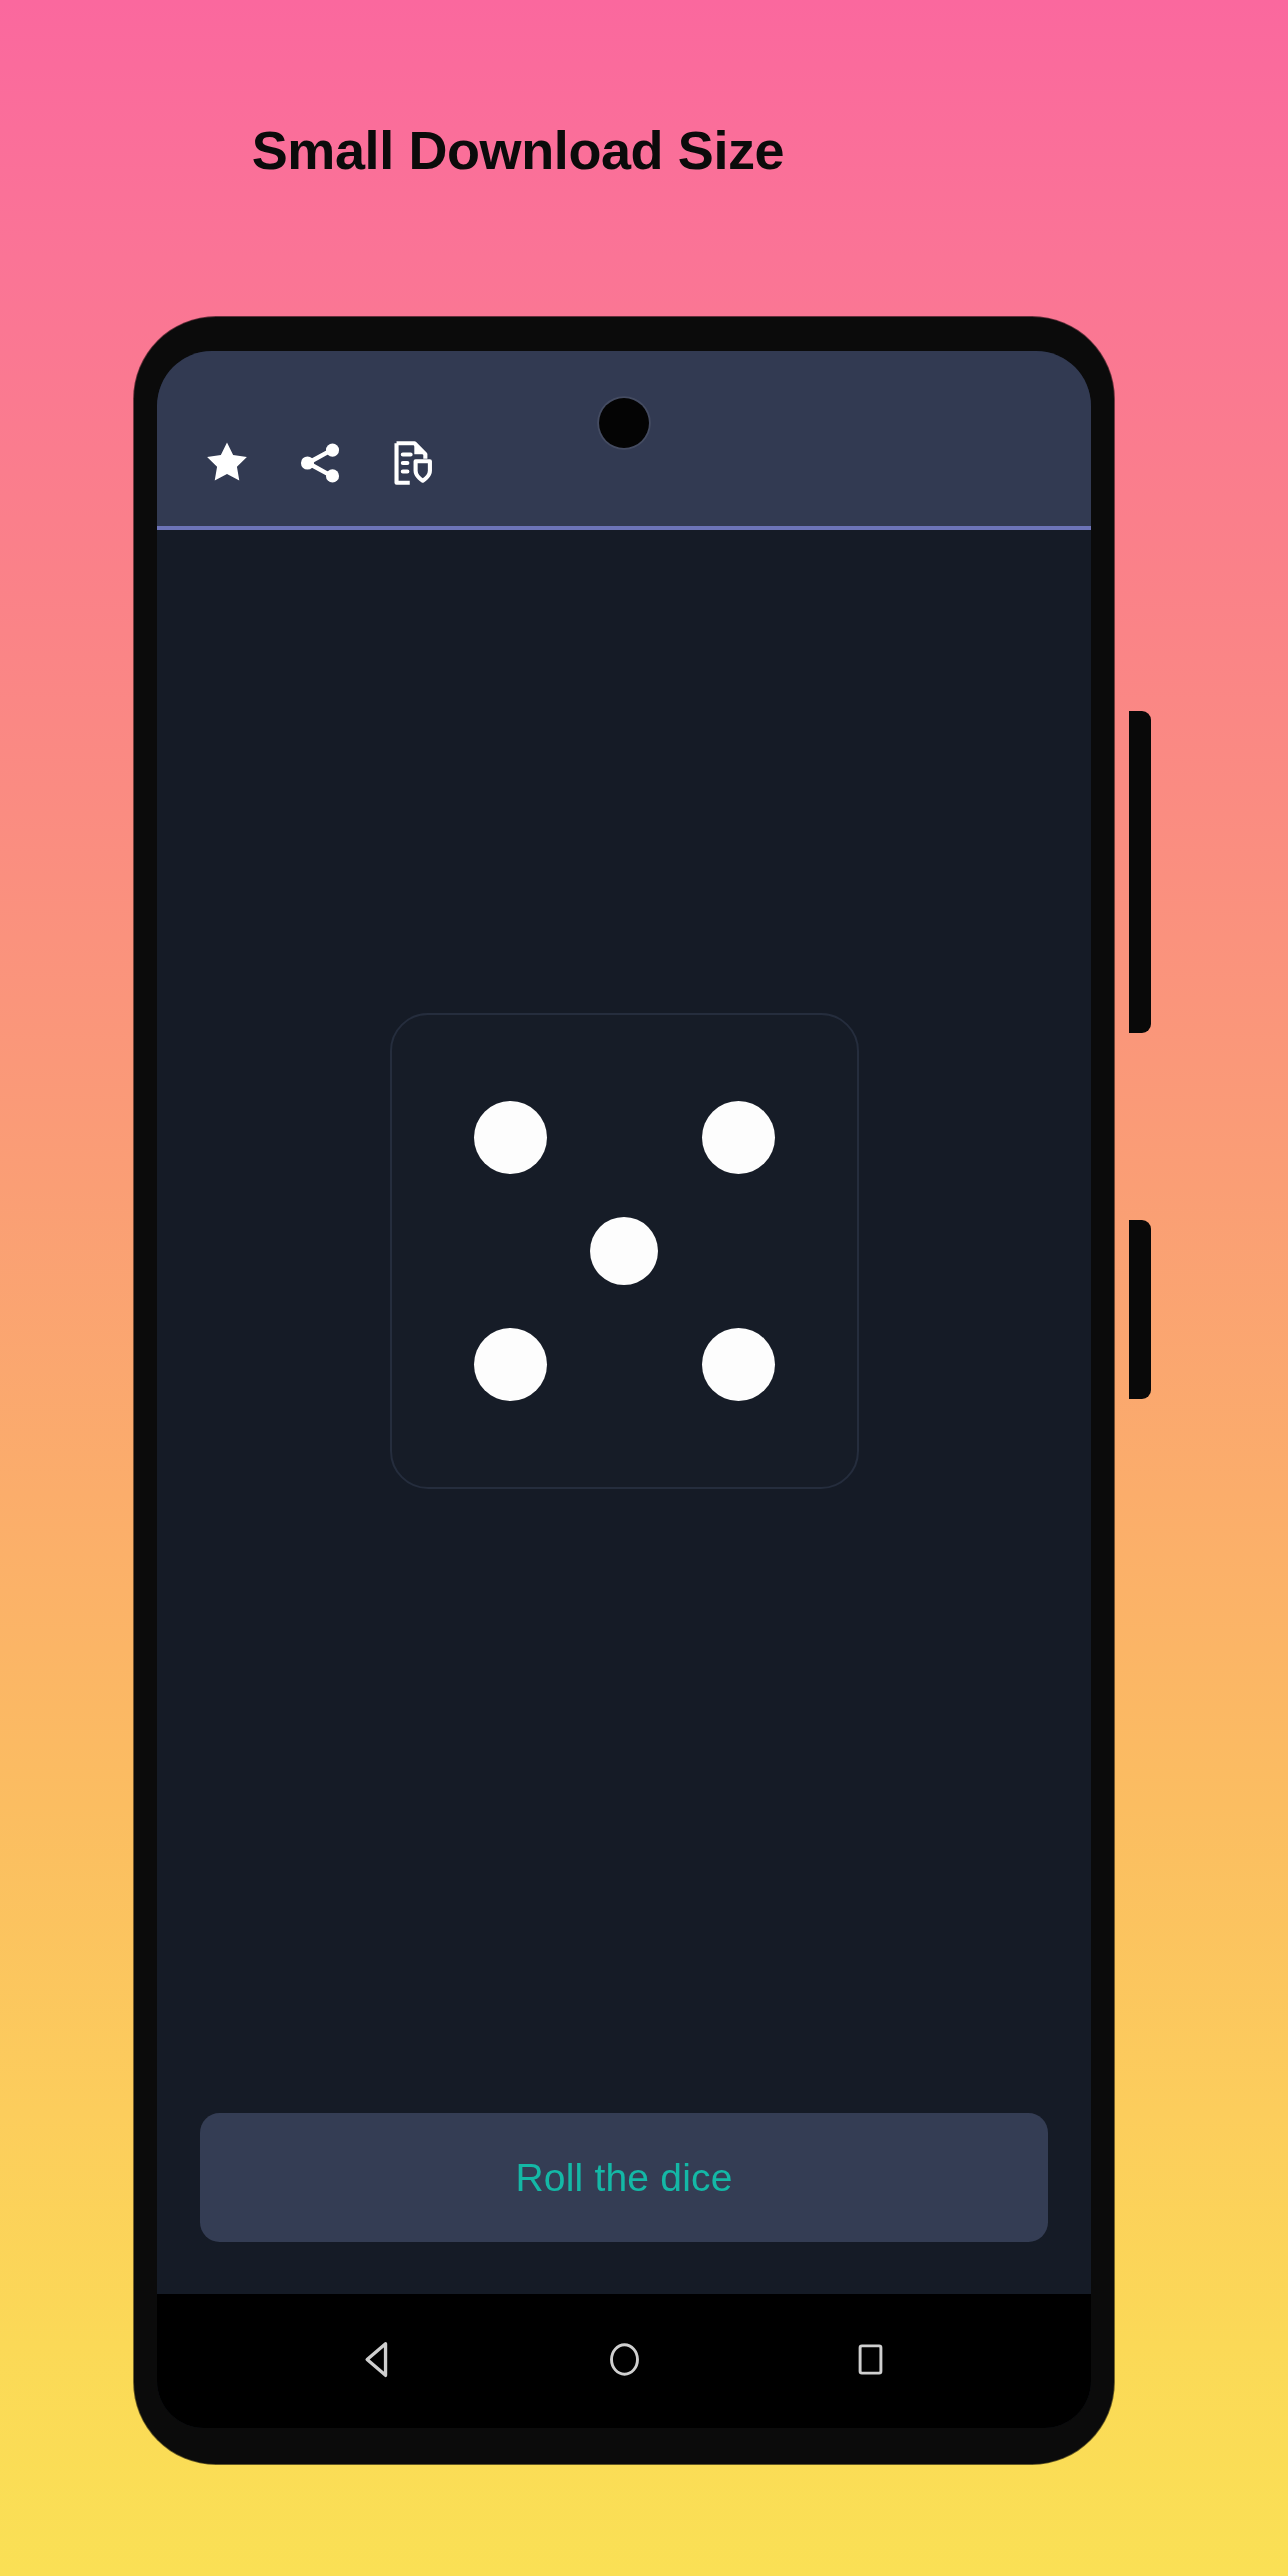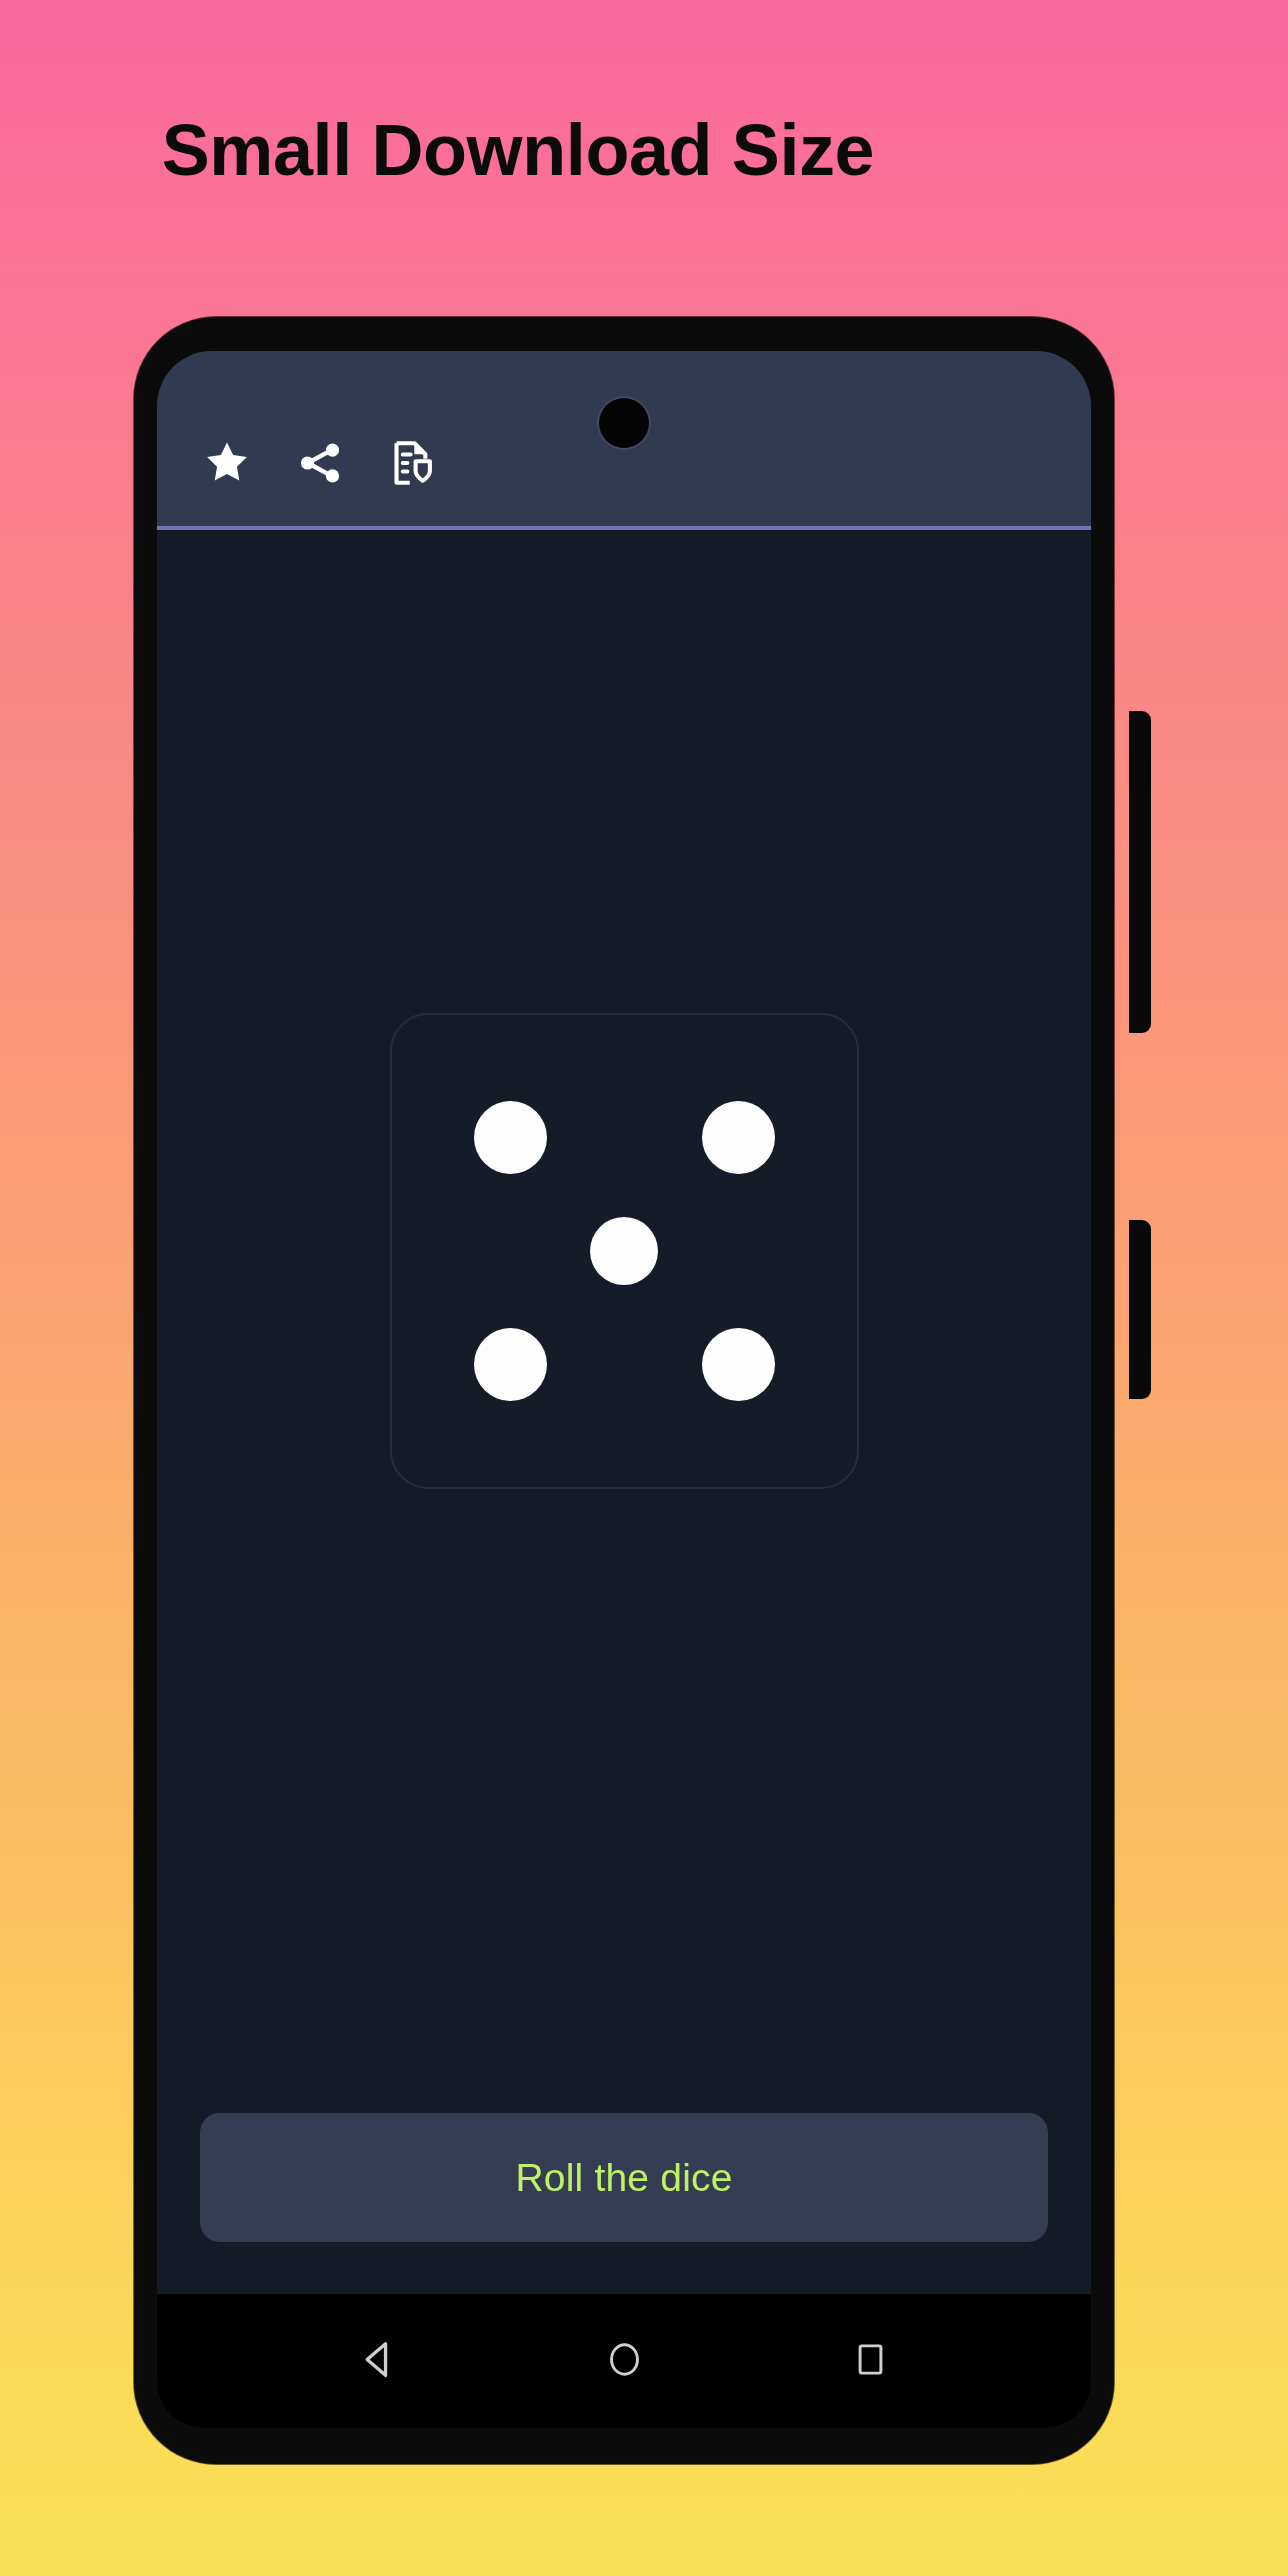--- a/index.html
+++ b/index.html
@@ -31,21 +31,21 @@
     );
   }
 
   
   #headline {
     position: absolute;
     left: 0;
     top: 109px;
     width: 1036px;
     text-align: center;
-    font-size: 72px;
+    font-size: 54px;
     line-height: 82px;
     font-weight: 700;
     letter-spacing: -0.4px;
     color: #0b0b0b;
     white-space: nowrap;
   }
 
   
   #phone-wrap {
     position: absolute;
@@ -182,21 +182,21 @@
   .pip.c  { left: 50%; top: 50%; transform: translate(-50%, -50%); width: 68px; height: 68px; }
   .pip.bl { left: 82px;  bottom: 86px; }
   .pip.br { right: 82px; bottom: 86px; }
 
   #roll-button {
     flex: 0 0 auto;
     margin: 8px 43px 52px 43px;
     height: 129px;
     border-radius: 19.7px;
     background: #343d54;
-    color: #bef264;
+    color: #14b8a6;
     font-size: 39px;
     font-family: "Liberation Sans", sans-serif;
     border: none;
     display: flex;
     align-items: center;
     justify-content: center;
     letter-spacing: 0.2px;
     cursor: pointer;
   }
 

